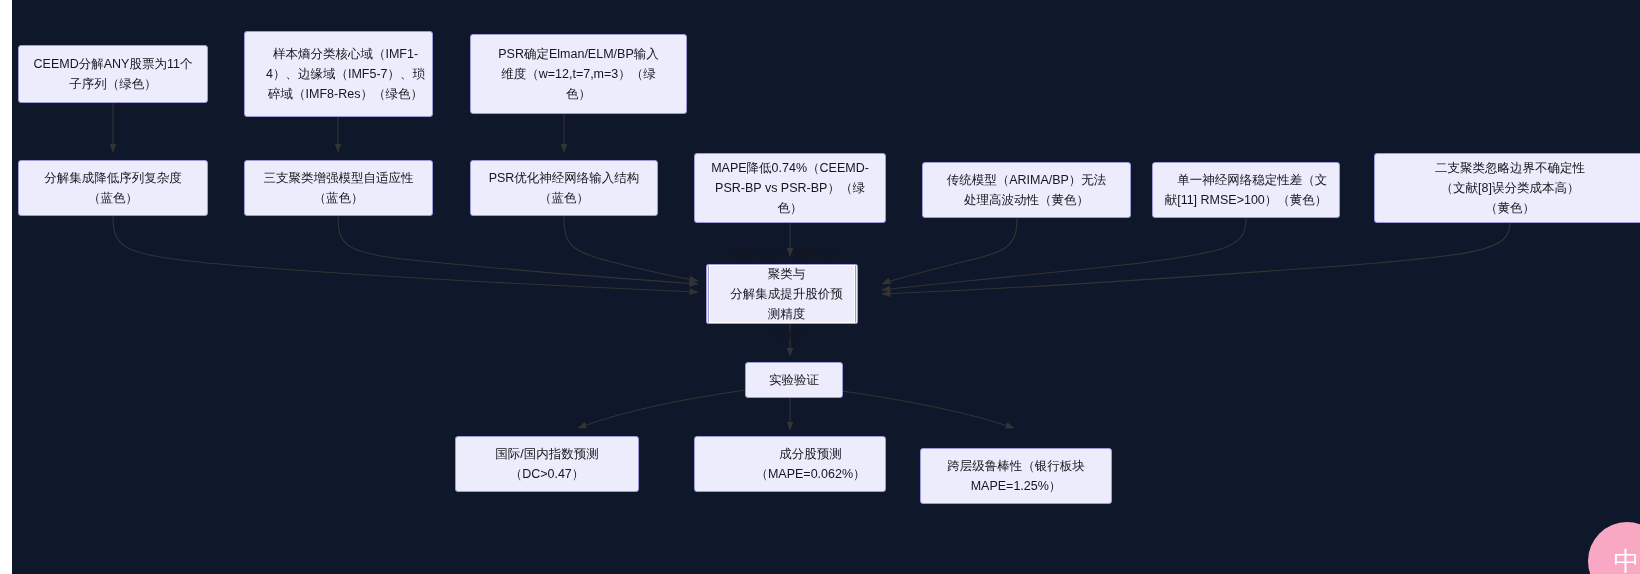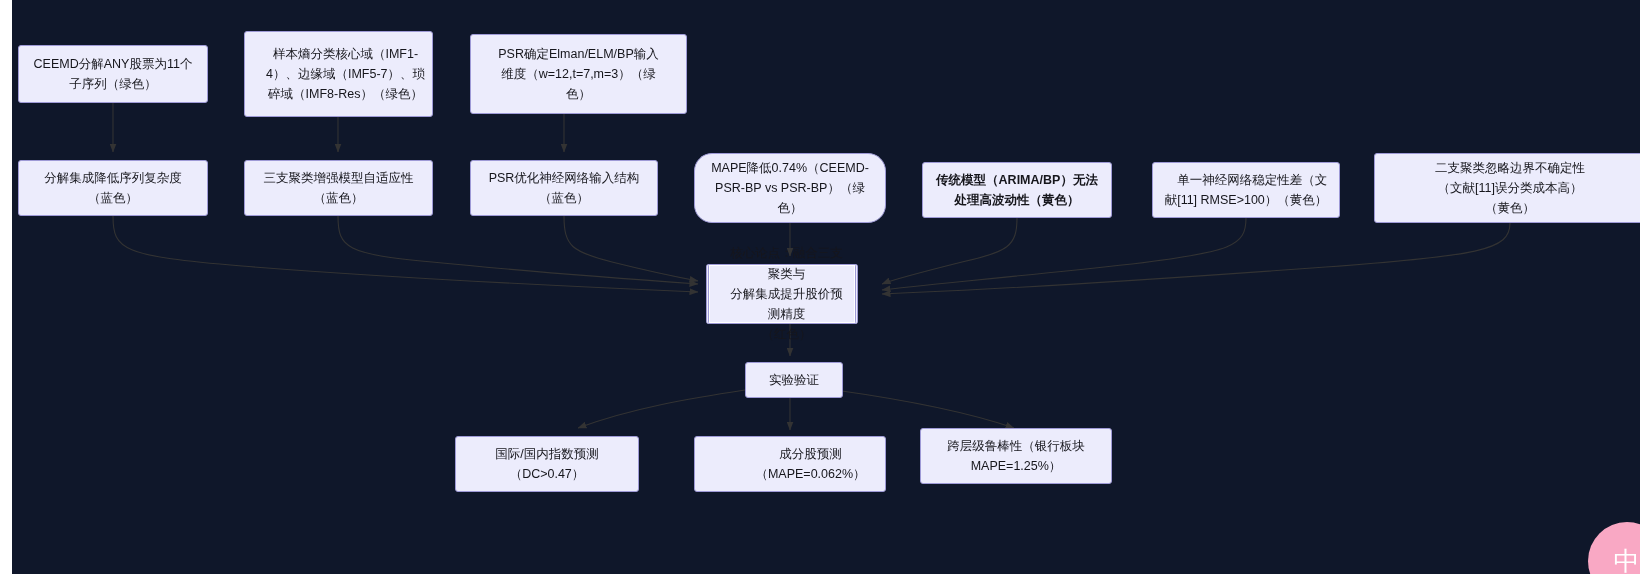--- a/index.html
+++ b/index.html
@@ -119,54 +119,54 @@
 （蓝色）</span>
       </div>
       <div class="node" style="left: 232px; top: 160px; width: 189px; height: 56px;">
         <span class="node-label">三支聚类增强模型自适应性
 （蓝色）</span>
       </div>
       <div class="node" style="left: 458px; top: 160px; width: 188px; height: 56px;">
         <span class="node-label">PSR优化神经网络输入结构
 （蓝色）</span>
       </div>
-      <div class="node" style="left: 682px; top: 153px; width: 192px; height: 70px; border-radius: 18px;">
+      <div class="node" style="left: 682px; top: 153px; width: 192px; height: 70px;">
         <span class="node-label">MAPE降低0.74%（CEEMD-
 PSR-BP vs PSR-BP）（绿
 色）</span>
       </div>
-      <div class="node" style="left: 910px; top: 162px; width: 190px; height: 56px; font-weight: bold;">
+      <div class="node" style="left: 910px; top: 162px; width: 209px; height: 56px;">
         <span class="node-label">传统模型（ARIMA/BP）无法
 处理高波动性（黄色）</span>
       </div>
       <div class="node" style="left: 1140px; top: 162px; width: 188px; height: 56px; text-align: right;">
         <span class="node-label">单一神经网络稳定性差（文
 献[11] RMSE&gt;100）（黄色）</span>
       </div>
       <div class="node" style="left: 1362px; top: 153px; width: 272px; height: 70px;">
         <span class="node-label">二支聚类忽略边界不确定性
-（文献[11]误分类成本高）
+（文献[8]误分类成本高）
 （黄色）</span>
       </div>
       <div class="node core" style="left: 694px; top: 264px; width: 152px; height: 60px; padding-left: 16px;">
         <span class="node-label">核心论点：融合三支聚类与
 分解集成提升股价预测精度
 （红色）</span>
       </div>
       <div class="node" style="left: 733px; top: 362px; width: 98px; height: 36px; text-align: center;">
         <span class="node-label">实验验证</span>
       </div>
       <div class="node" style="left: 443px; top: 436px; width: 184px; height: 56px;">
         <span class="node-label">国际/国内指数预测
 （DC&gt;0.47）</span>
       </div>
       <div class="node" style="left: 682px; top: 436px; width: 192px; height: 56px; padding-left: 48px;">
         <span class="node-label">成分股预测
 （MAPE=0.062%）</span>
       </div>
-      <div class="node" style="left: 908px; top: 428px; width: 192px; height: 56px;">
+      <div class="node" style="left: 908px; top: 448px; width: 192px; height: 56px;">
         <span class="node-label">跨层级鲁棒性（银行板块
 MAPE=1.25%）</span>
       </div>
     </div>
 
   <div id="watermark">中</div>
 </div>
 
 </body></html>

